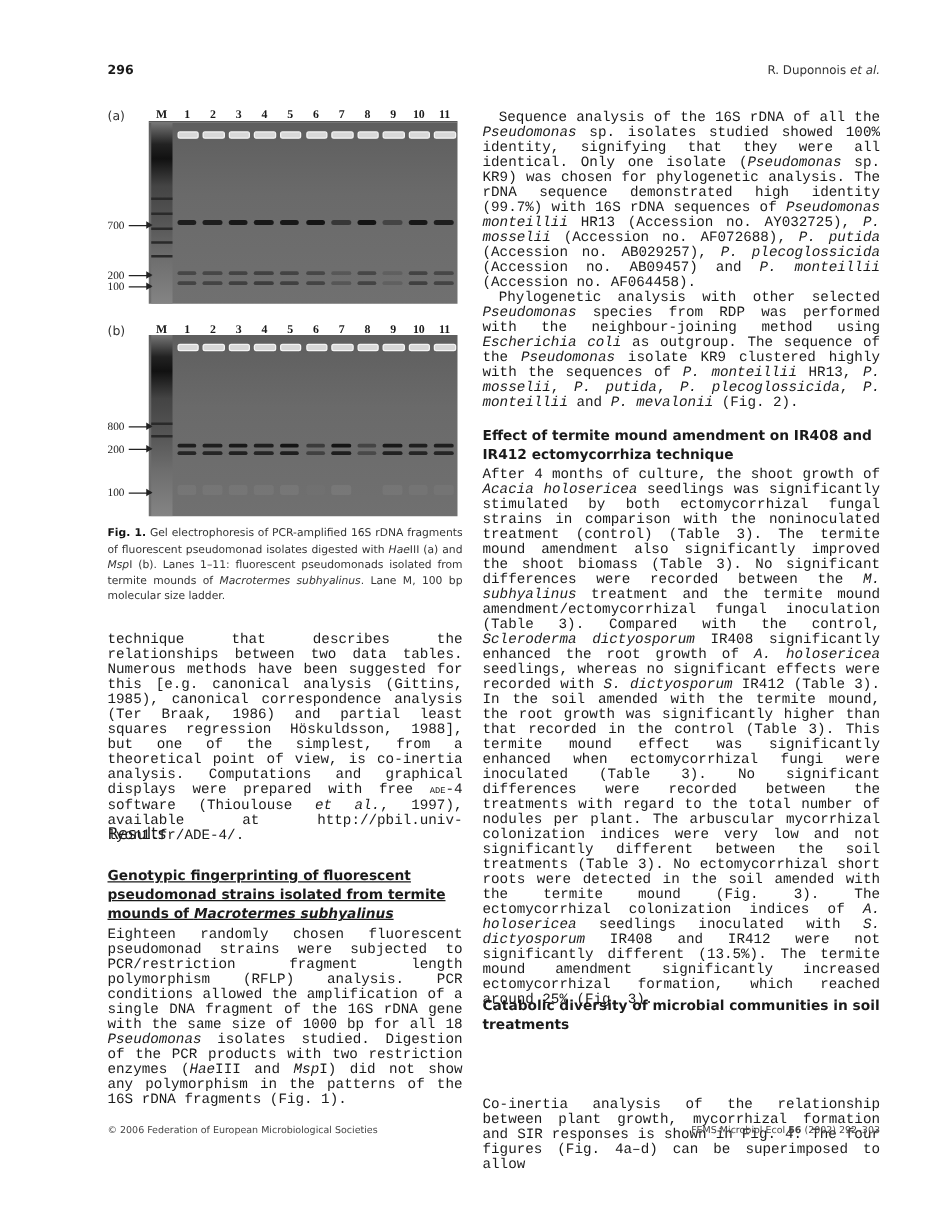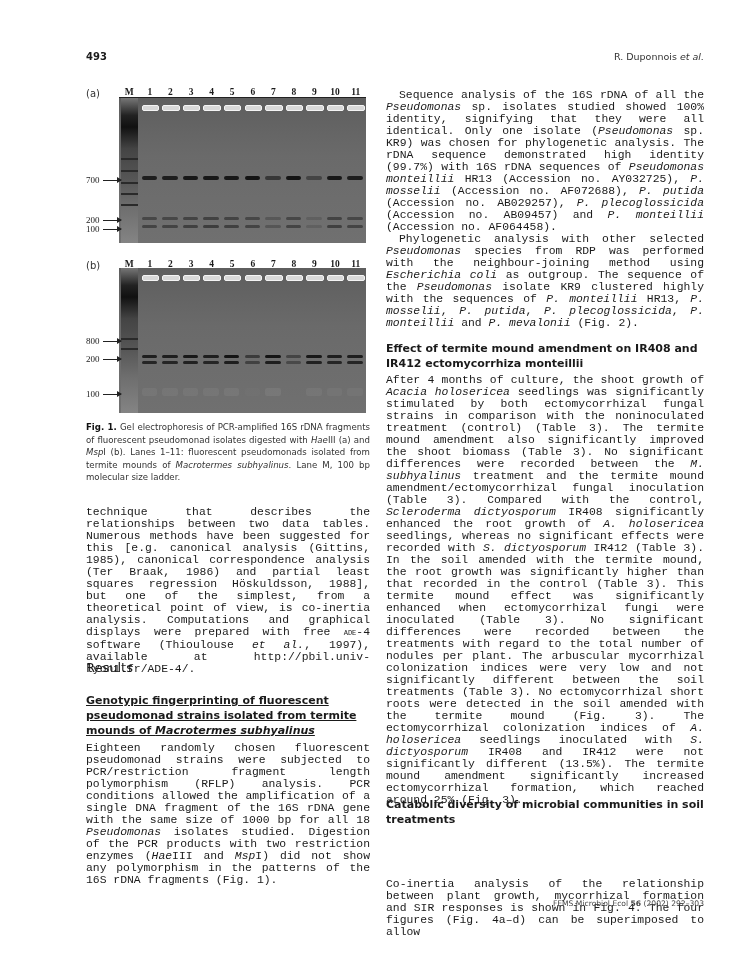--- a/index.html
+++ b/index.html
@@ -42,21 +42,21 @@
   #subhead-3 { left: 386px; top: 797px; width: 318px; font-size: 11px; font-weight: bold; line-height: 15px; }
   #right-text-3 { left: 386px; top: 830px; width: 318px; margin-top: 48px; }
 
   #footer-left { left: 86px; top: 899px; font-size: 7.6px; line-height: 10.5px; color: #444; }
   #footer-right { right: 41px; top: 899px; font-size: 7.6px; color: #444; }
   .sc { font-variant: small-caps; font-size: 10px; }
 </style>
 </head>
 <body>
 
-<div id="page-number" class="abs sans">493</div>
+<div id="page-number" class="abs sans">296</div>
 <div id="running-head" class="abs sans"><span>R. Duponnois</span> <i>et al.</i></div>
 
 <div>
 
   <div class="abs panel-label sans" style="left:86px; top:88px;">(a)</div>
   <div class="lane-labels" style="top:87px;" id="lanes-a">
       <span>M</span>
       <span>1</span>
       <span>2</span>
       <span>3</span>
@@ -223,26 +223,27 @@
 
 <div id="left-text-2" class="abs body-text">
     <p><span>Eighteen randomly chosen fluorescent pseudomonad strains were subjected to PCR/restriction fragment length polymorphism (RFLP) analysis. PCR conditions allowed the amplification of a single DNA fragment of the 16S rDNA gene with the same size of 1000 bp for all 18 </span><i>Pseudomonas</i><span> isolates studied. Digestion of the PCR products with two restriction enzymes (</span><i>Hae</i><span>III and </span><i>Msp</i><span>I) did not show any polymorphism in the patterns of the 16S rDNA fragments (Fig. 1).</span></p>
   </div>
 
 <div id="right-text-1" class="abs body-text">
   <p class="indent"><span>Sequence analysis of the 16S rDNA of all the </span><i>Pseudomonas</i><span> sp. isolates studied showed 100% identity, signifying that they were all identical. Only one isolate (</span><i>Pseudomonas</i><span> sp. KR9) was chosen for phylogenetic analysis. The rDNA sequence demonstrated high identity (99.7%) with 16S rDNA sequences of </span><i>Pseudomonas monteillii</i><span> HR13 (Accession no. AY032725), </span><i>P. mosselii</i><span> (Accession no. AF072688), </span><i>P. putida</i><span> (Accession no. AB029257), </span><i>P. plecoglossicida</i><span> (Accession no. AB09457) and </span><i>P. monteillii</i><span> (Accession no. AF064458).</span></p>
   <p class="indent"><span>Phylogenetic analysis with other selected </span><i>Pseudomonas</i><span> species from RDP was performed with the neighbour-joining method using </span><i>Escherichia coli</i><span> as outgroup. The sequence of the </span><i>Pseudomonas</i><span> isolate KR9 clustered highly with the sequences of </span><i>P. monteillii</i><span> HR13, </span><i>P. mosselii</i><span>, </span><i>P. putida</i><span>, </span><i>P. plecoglossicida</i><span>, </span><i>P. monteillii</i><span> and </span><i>P. mevalonii</i><span> (Fig. 2).</span></p>
 </div>
 
-<div id="subhead-2" class="abs sans">Effect of termite mound amendment on IR408 and IR412 ectomycorrhiza monteillii</div>
+<div id="subhead-2" class="abs sans">Effect of termite mound amendment on IR408 and IR412 ectomycorrhiza technique</div>
 
 <div id="right-text-2" class="abs body-text">
     <p><span>After 4 months of culture, the shoot growth of </span><i>Acacia holosericea</i><span> seedlings was significantly stimulated by both ectomycorrhizal fungal strains in comparison with the noninoculated treatment (control) (Table 3). The termite mound amendment also significantly improved the shoot biomass (Table 3). No significant differences were recorded between the </span><i>M. subhyalinus</i><span> treatment and the termite mound amendment/ectomycorrhizal fungal inoculation (Table 3). Compared with the control, </span><i>Scleroderma dictyosporum</i><span> IR408 significantly enhanced the root growth of </span><i>A. holosericea</i><span> seedlings, whereas no significant effects were recorded with </span><i>S. dictyosporum</i><span> IR412 (Table 3). In the soil amended with the termite mound, the root growth was significantly higher than that recorded in the control (Table 3). This termite mound effect was significantly enhanced when ectomycorrhizal fungi were inoculated (Table 3). No significant differences were recorded between the treatments with regard to the total number of nodules per plant. The arbuscular mycorrhizal colonization indices were very low and not significantly different between the soil treatments (Table 3). No ectomycorrhizal short roots were detected in the soil amended with the termite mound (Fig. 3). The ectomycorrhizal colonization indices of </span><i>A. holosericea</i><span> seedlings inoculated with </span><i>S. dictyosporum</i><span> IR408 and IR412 were not significantly different (13.5%). The termite mound amendment significantly increased ectomycorrhizal formation, which reached around 25% (Fig. 3).</span></p>
   </div>
 
 <div id="subhead-3" class="abs sans">Catabolic diversity of microbial communities in soil treatments</div>
 <div id="right-text-3" class="abs body-text">
     <p>Co-inertia analysis of the relationship between plant growth, mycorrhizal formation and SIR responses is shown in Fig. 4. The four figures (Fig. 4a–d) can be superimposed to allow</p>
   </div>
 
 <div id="footer-left" class="abs sans">
+  <div>© 2006 Federation of European Microbiological Societies</div>
 </div>
 <div id="footer-right" class="abs sans"><span>FEMS Microbiol Ecol </span><b>56</b><span> (2002) 292–303</span></div>
 
 </body></html>

